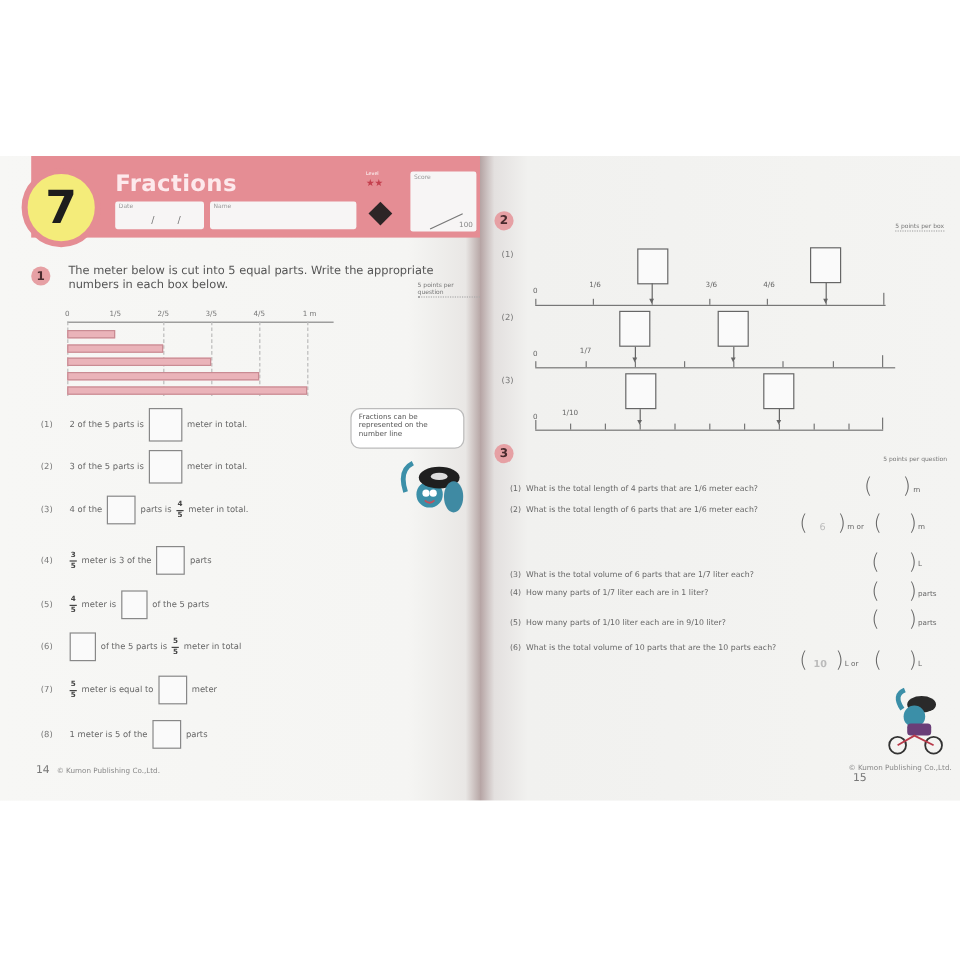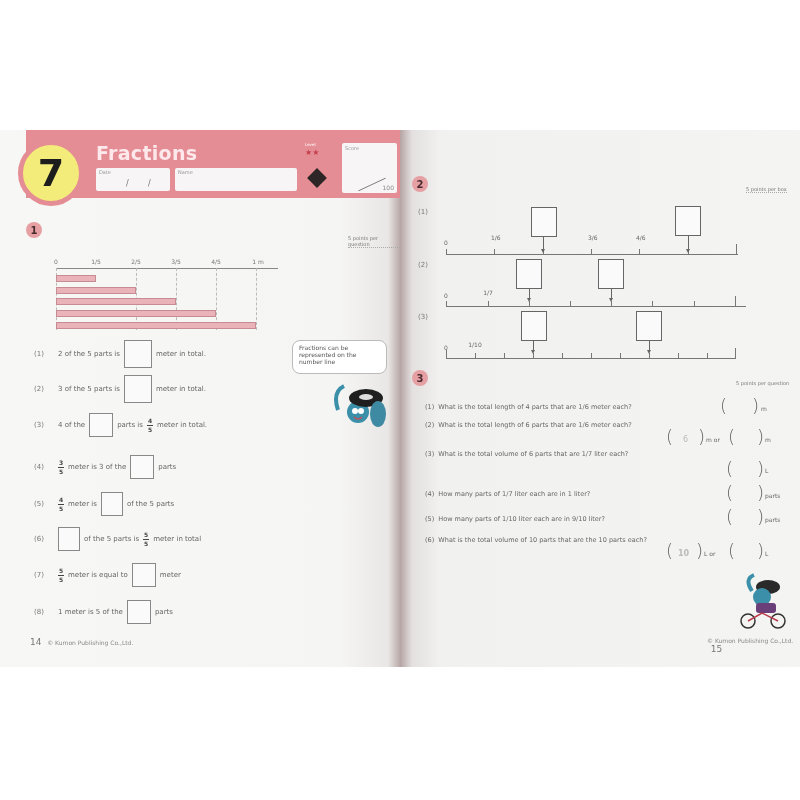--- a/index.html
+++ b/index.html
@@ -93,20 +93,21 @@
     <span class="level">★★</span>
     <div class="diamond"></div>
 
     <div class="score-box">
       <span class="lbl">Score</span>
       <span class="diag"></span>
       <span class="denom">100</span>
     </div>
 
     <div class="q-num" style="left:26px; top:92px;">1</div>
+    <div class="q-text" style="left:57px; top:90px; width:330px;">The meter below is cut into 5 equal parts. Write the appropriate numbers in each box below.</div>
     <div class="points" style="left:348px; top:105px;">5 points per question</div>
 
     <div class="ruler"></div>
     <span class="tick-lbl" style="left:56px">0</span>
     <span class="tick-lbl" style="left:96px">1/5</span>
     <span class="tick-lbl" style="left:136px">2/5</span>
     <span class="tick-lbl" style="left:176px">3/5</span>
     <span class="tick-lbl" style="left:216px">4/5</span>
     <span class="tick-lbl" style="left:258px">1 m</span>
     <div class="vline" style="left:56px"></div>
@@ -294,21 +295,21 @@
   <span class="paren" style="left:666px; top:296px;">(</span>
   <span class="faint" style="left:683px; top:305px;">6</span>
   <span class="paren" style="left:698px; top:296px;">)</span>
   <div style="position:absolute; left:676px; top:300px; width:20px; height:18px;"></div>
   <span class="unit" style="left:706px; top:306px;">m or</span>
   <span class="paren" style="left:728px; top:296px;">(</span>
   <span class="paren" style="left:757px; top:296px;">)</span>
   <div style="position:absolute; left:739px; top:300px; width:17px; height:18px;"></div>
   <span class="unit" style="left:765px; top:306px;">m</span>
 
-  <div class="q3-row" style="top:320px;">
+  <div class="q3-row" style="top:345px;">
     <span>(3)</span>&nbsp;
     <span>What is the total volume of 6 parts that are 1/7 liter each?</span>
   </div>
   <span class="paren" style="left:726px; top:328px;">(</span>
   <span class="paren" style="left:757px; top:328px;">)</span>
   <div style="position:absolute; left:737px; top:331px; width:18px; height:18px;"></div>
   <span class="unit" style="left:765px; top:337px;">L</span>
 
   <div class="q3-row" style="top:360px;">
     <span>(4)</span>&nbsp;

